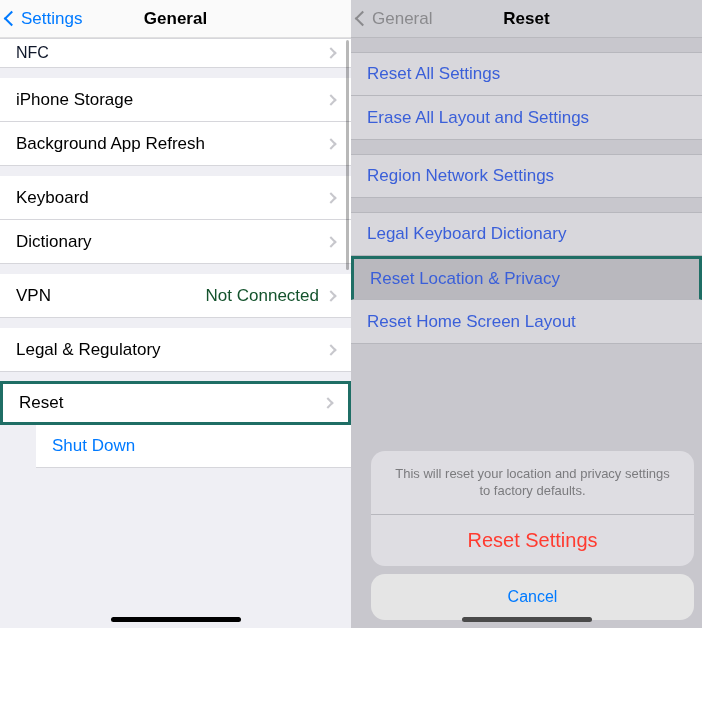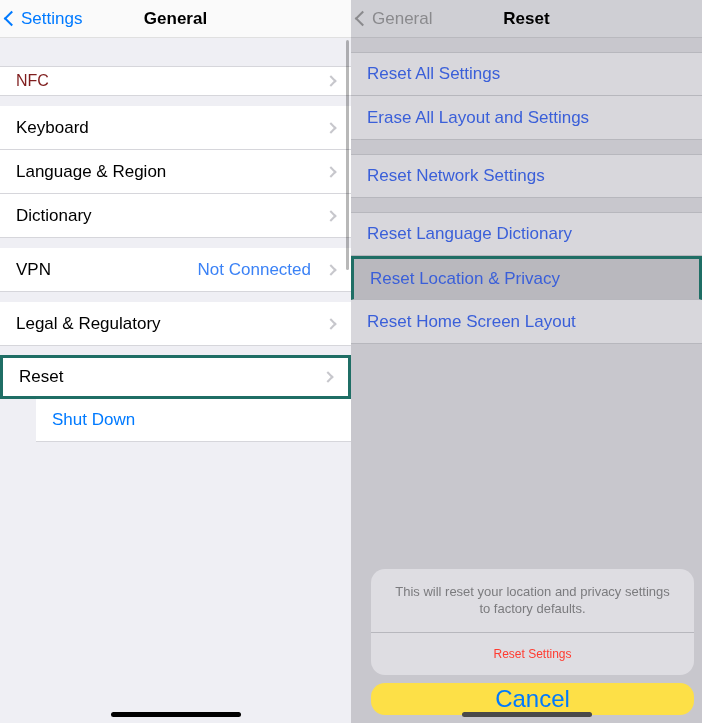--- a/index.html
+++ b/index.html
@@ -1,48 +1,48 @@
 <!DOCTYPE html>
 <html><head>
   <meta charset="utf-8">
   <style>
     * { margin: 0; padding: 0; box-sizing: border-box; }
     body { font-family: -apple-system, "Helvetica Neue", Helvetica, Arial, sans-serif; background: #fff; width: 702px; height: 723px; overflow: hidden; }
-    .container { display: flex; width: 702px; height: 723px; }
+    .container { display: flex; width: 702px; height: 628px; }
     .panel { flex: 1; display: flex; flex-direction: column; position: relative; overflow: hidden; }
     .panel-left { background: #efeff4; }
     .panel-right { background: #c8c7cd; }
     .nav { display: flex; align-items: center; height: 38px; border-bottom: 1px solid rgba(0,0,0,0.1); position: relative; }
     .nav-left { flex: 1; display: flex; align-items: center; padding-left: 6px; }
     .nav-title { position: absolute; left: 0; right: 0; text-align: center; font-weight: 600; font-size: 17px; pointer-events: none; }
     .nav-back { display: flex; align-items: center; font-size: 17px; }
     .nav-back.blue { color: #007aff; }
     .nav-back.gray { color: #8a8a8d; }
     .chev { display: inline-block; width: 11px; height: 11px; border-left: 2px solid currentColor; border-bottom: 2px solid currentColor; transform: rotate(45deg); margin-right: 4px; }
     .panel-left .nav { background: #fafafa; }
     .list { flex: 1; overflow: hidden; }
     .group { margin-top: 10px; }
     .group:first-child { margin-top: 0; }
     .row { display: flex; align-items: center; background: #fff; min-height: 44px; padding: 0 16px; border-bottom: 0.5px solid #d6d6db; font-size: 17px; color: #000; }
     .row-label { flex: 1; }
-    .row-value { color: #3b82f6; font-size: 17px; margin-right: 16px; }
+    .row-value { color: #14532d; font-size: 17px; margin-right: 8px; }
     .row-chev { display: inline-block; width: 8px; height: 8px; border-top: 2px solid #c7c7cc; border-right: 2px solid #c7c7cc; transform: rotate(45deg); }
-    .row.nfc { border-top: 0.5px solid #d6d6db; min-height: 30px; font-size: 16px; color: #7f1d1d; margin-top: 28px; }
+    .row.nfc { border-top: 0.5px solid #d6d6db; min-height: 30px; font-size: 16px; color: #0f172a; }
     .row.link { color: #007aff; margin-left: 36px; }
     .panel-right .row { background: #d8d7dc; color: #3a5fd9; border-bottom: 0.5px solid #b7b7bd; }
     .panel-right .group { margin-top: 14px; }
     .panel-right .row:first-child { border-top: 0.5px solid #b7b7bd; }
     .hl { border: 3px solid #1f6e65; position: relative; z-index: 2; }
     .hl-row { margin: -1px 0; }
     .panel-right .row.hl { background: #b9b8be; }
     .sheet-backdrop { position: absolute; bottom: 0; left: 12px; right: 0; padding: 8px; }
     .sheet { background: #dedde2; border-radius: 14px; text-align: center; overflow: hidden; }
     .sheet-msg { font-size: 13px; color: #7b7b7e; padding: 14px 24px; line-height: 1.35; border-bottom: 0.5px solid #b7b7bd; }
-    .sheet-action { font-size: 12px; color: #ff3b30; padding: 14px 0; }
-    .cancel { margin-top: 8px; background: #fde047; border-radius: 14px; text-align: center; font-size: 24px; color: #007aff; padding: 2px 0; font-weight: 500; }
+    .sheet-action { font-size: 20px; color: #ff3b30; padding: 14px 0; }
+    .cancel { margin-top: 8px; background: #e5e5e5; border-radius: 14px; text-align: center; font-size: 16px; color: #007aff; padding: 14px 0; font-weight: 500; }
     .home-indicator { position: absolute; bottom: 6px; left: 50%; transform: translateX(-50%); width: 130px; height: 5px; background: #000; border-radius: 3px; }
     .panel-right .home-indicator { background: #4a4a4a; }
     .scrollbar-hint { position: absolute; right: 2.5px; top: 40px; width: 2.5px; height: 230px; background: rgba(0,0,0,0.28); border-radius: 2px; }
   </style>
 </head>
 <body>
 
 <div class="container">
 
   <div class="panel panel-left">
@@ -55,28 +55,34 @@
       </div>
       <div class="nav-title">General</div>
     </div>
 
     <div class="list">
       <div class="row nfc">
         <span class="row-label">NFC</span>
         <span class="row-chev"></span>
       </div>
 
+      <div class="group">
+        <div class="row">
+          <span class="row-label">iPhone Storage</span>
+          <span class="row-chev"></span>
+        </div>
+        <div class="row">
+          <span class="row-label">Background App Refresh</span>
+          <span class="row-chev"></span>
+        </div>
+      </div>
 
       <div class="group">
         <div class="row">
           <span class="row-label">Keyboard</span>
-          <span class="row-chev"></span>
-        </div>
-        <div class="row">
-          <span class="row-label">Language &amp; Region</span>
           <span class="row-chev"></span>
         </div>
         <div class="row">
           <span class="row-label">Dictionary</span>
           <span class="row-chev"></span>
         </div>
       </div>
 
       <div class="group">
         <div class="row">
@@ -124,27 +130,27 @@
         <div class="row">
           <span class="row-label">Reset All Settings</span>
         </div>
         <div class="row">
           <span class="row-label">Erase All Layout and Settings</span>
         </div>
       </div>
 
       <div class="group">
         <div class="row">
-          <span class="row-label">Reset Network Settings</span>
+          <span class="row-label">Region Network Settings</span>
         </div>
       </div>
 
       <div class="group">
         <div class="row">
-          <span class="row-label">Reset Language Dictionary</span>
+          <span class="row-label">Legal Keyboard Dictionary</span>
         </div>
         <div class="row hl">
           <span class="row-label">Reset Location &amp; Privacy</span>
         </div>
         <div class="row">
           <span class="row-label">Reset Home Screen Layout</span>
         </div>
       </div>
     </div>
 

